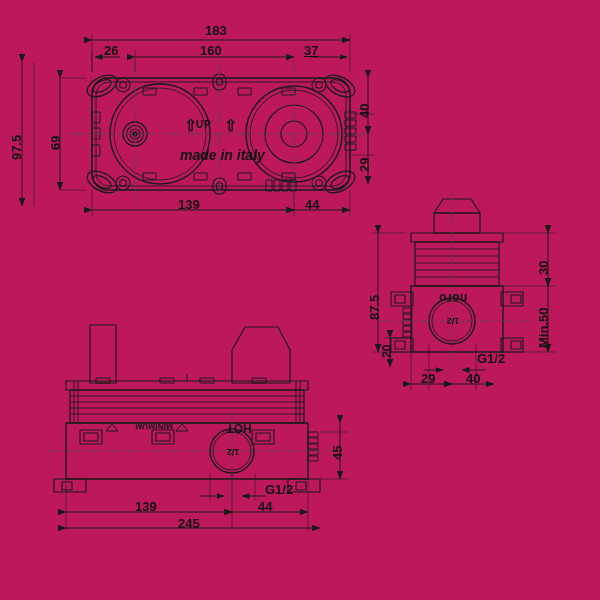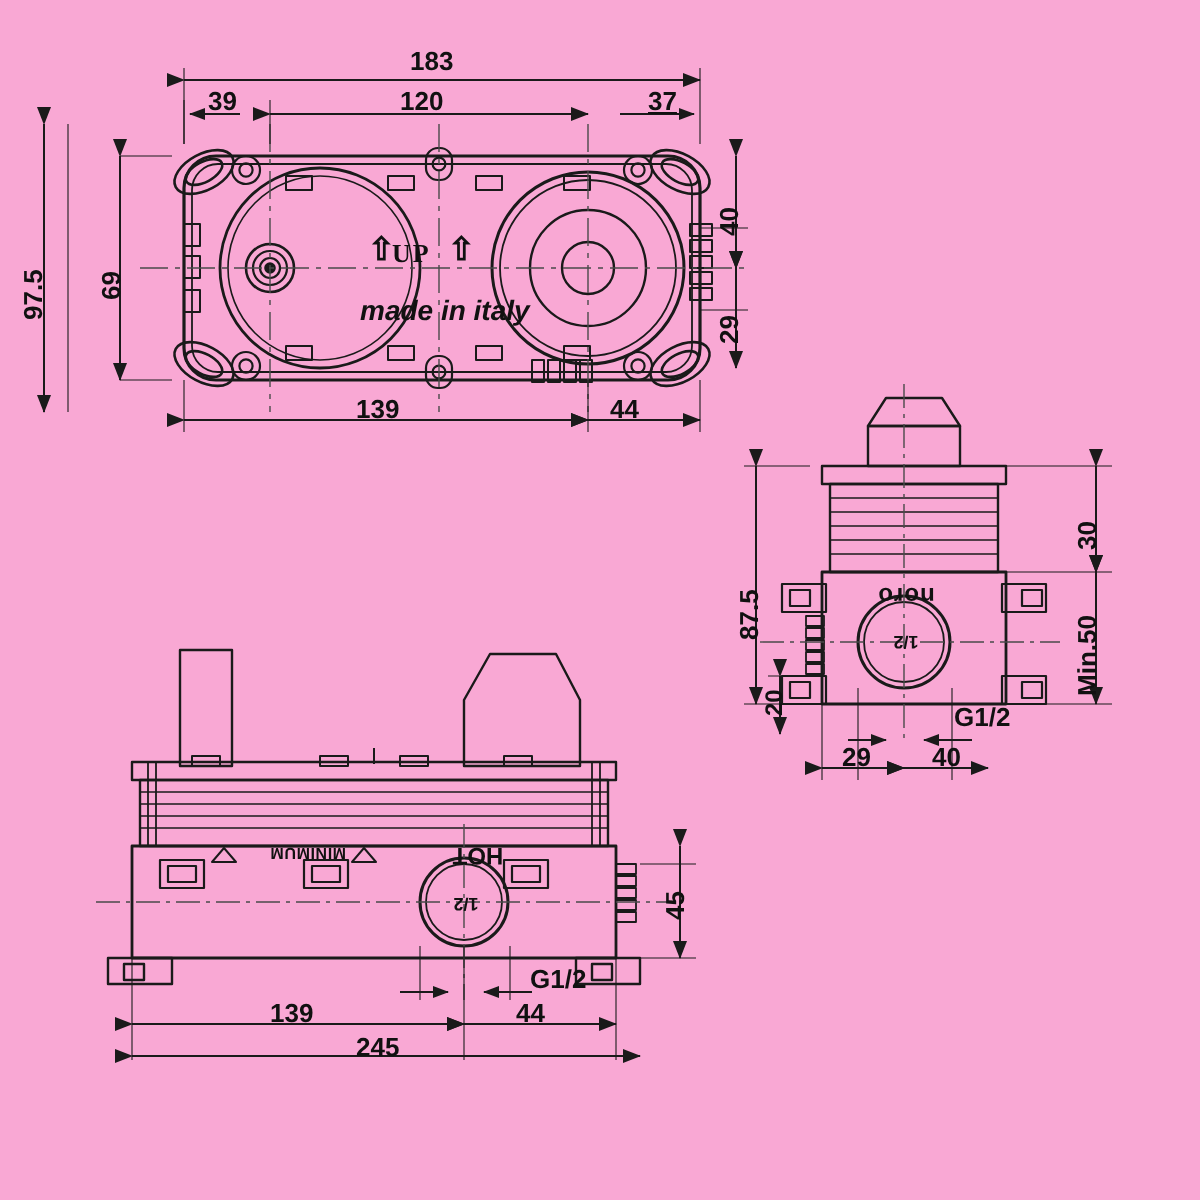--- a/index.html
+++ b/index.html
@@ -1,29 +1,29 @@
 <!DOCTYPE html>
 <html><head>
 <meta charset="utf-8">
 <style>
   html,body{margin:0;padding:0;background:#ffffff;}
   body{width:600px;height:600px;overflow:hidden;
        font-family:"Liberation Sans",sans-serif;color:#1a1a1a;}
-  #sheet{position:relative;width:600px;height:600px;background:#f9a8d4;}
+  #sheet{position:relative;width:600px;height:600px;background:#be185d;}
   svg#dwg{position:absolute;left:0;top:0;width:600px;height:600px;display:block;}
   .lbl{position:absolute;font-family:"Liberation Sans",sans-serif;
        font-weight:bold;color:#111;white-space:nowrap;line-height:1;}
   .d{font-size:13px;}
   .dsm{font-size:12px;}
   .rot90{transform:rotate(-90deg);transform-origin:left top;}
   .rot180{transform:rotate(180deg);transform-origin:center center;}
   .brand{font-size:12px;font-weight:bold;letter-spacing:.5px;}
   .tiny{font-size:9px;font-weight:bold;}
   .mini{font-size:8px;font-weight:bold;letter-spacing:.3px;}
-  .upt{font-size:13px;font-weight:bold;font-family:Liberation Serif, serif;}
+  .upt{font-size:10px;font-weight:bold;}
   .mit{font-size:14px;font-weight:bold;font-style:italic;}
 </style>
 </head>
 <body>
 
 <div id="sheet">
 
 <svg id="dwg" viewBox="0 0 600 600">
   <defs>
     <marker id="ah" markerWidth="9" markerHeight="7" refX="8.5" refY="3.5" orient="auto" markerUnits="userSpaceOnUse">
@@ -307,23 +307,23 @@
   </g>
   <g stroke="#1a1a1a" stroke-width="1" marker-end="url(#ahs)">
     <line x1="200" y1="496" x2="224" y2="496"></line>
     <line x1="266" y1="496" x2="242" y2="496"></line>
   </g>
 
   </g>
 </svg>
 
 <div class="lbl d" style="left:205px;top:24px;">183</div>
-<div class="lbl d" style="left:104px;top:44px;">39</div>
-<div class="lbl d" style="left:200px;top:44px;">120</div>
-<div class="lbl d" style="left:324px;top:44px;text-decoration:underline;">37</div>
+<div class="lbl d" style="left:104px;top:44px;">26</div>
+<div class="lbl d" style="left:200px;top:44px;">160</div>
+<div class="lbl d" style="left:304px;top:44px;text-decoration:underline;">37</div>
 <div class="lbl d" style="left:178px;top:198px;">139</div>
 <div class="lbl d" style="left:305px;top:198px;">44</div>
 <div class="lbl d rot90" style="left:10px;top:160px;">97.5</div>
 <div class="lbl d rot90" style="left:49px;top:150px;">69</div>
 <div class="lbl d rot90" style="left:358px;top:118px;">40</div>
 <div class="lbl d rot90" style="left:358px;top:172px;">29</div>
 
 <div class="lbl upt" style="left:196px;top:120px;letter-spacing:1px;">UP</div>
 <div class="lbl" style="left:184px;top:118px;font-size:16px;">⇧</div>
 <div class="lbl" style="left:224px;top:118px;font-size:16px;">⇧</div>

